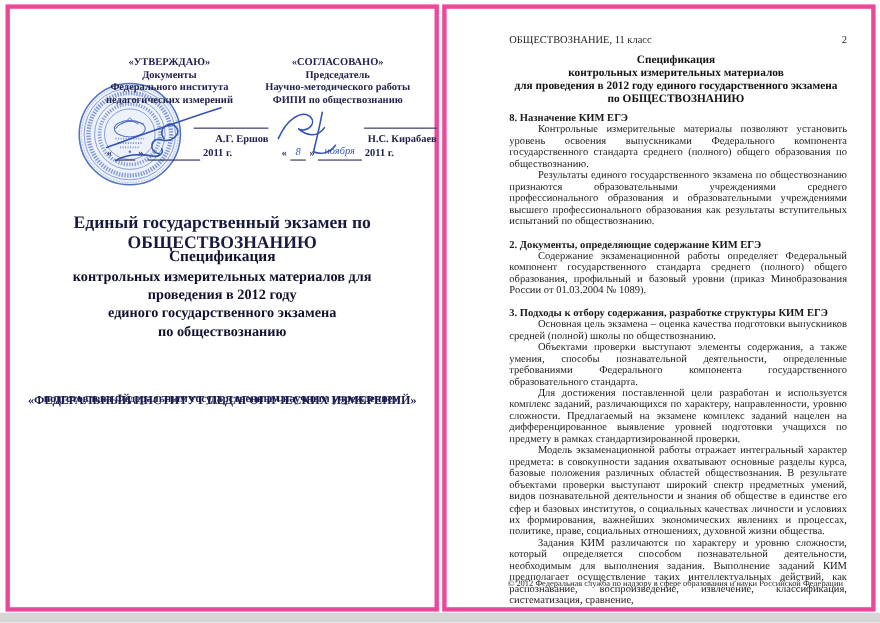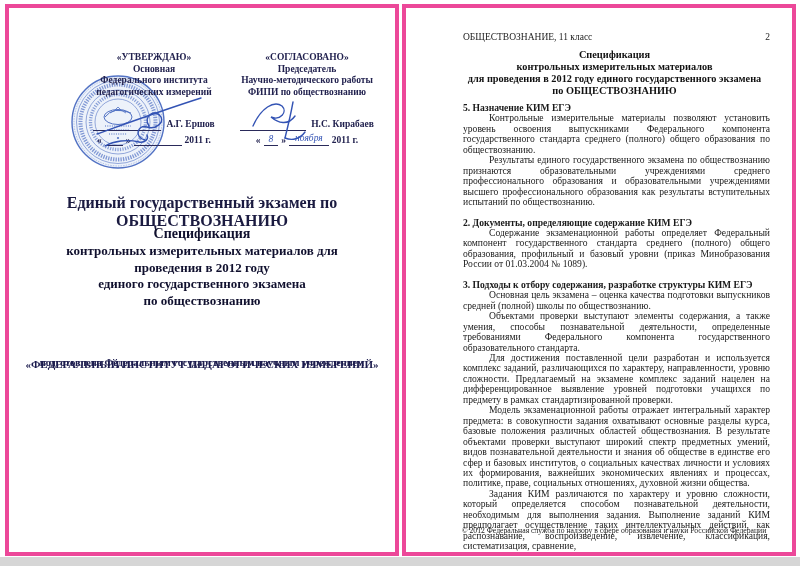--- a/index.html
+++ b/index.html
@@ -10,21 +10,21 @@
   .page{position:absolute;top:4px;height:552px;background:#fff;border:4px solid #ec4899;box-sizing:border-box;}
   #page-left{left:5px;width:394px;}
   #page-right{left:402px;width:394px;}
   .bottom-strip{position:absolute;top:557px;left:0;width:800px;height:9px;background:#d6d6d6;}
 
   
   .approve-col{position:absolute;width:180px;text-align:center;font-weight:bold;
     font-size:9.5px;line-height:11.5px;color:#22224f;}
   .col-utv{left:55px;top:44px;}
   .col-sog{left:208px;top:44px;}
-  .sig-row{display:flex;justify-content:center;align-items:center;gap:5px;margin-top:21px;height:12px;}
+  .sig-row{display:flex;justify-content:center;align-items:flex-end;gap:5px;margin-top:21px;height:12px;flex-direction:column;}
   .date-row{display:flex;justify-content:center;align-items:flex-end;gap:3px;margin-top:3px;height:12px;}
   .blank{display:inline-block;border-bottom:1px solid #2a2a5a;height:10px;}
   .hand{font-style:italic;color:#3353b4;font-weight:normal;}
   .month-blank{border-bottom:1px solid #2a2a5a;padding:0 6px;height:12px;display:inline-block;}
   .exam-line{position:absolute;top:186px;left:0;width:100%;text-align:center;
     font-weight:bold;font-size:16px;color:#1a1a40;}
   .main-title{position:absolute;top:218px;left:0;width:100%;text-align:center;
     font-weight:bold;font-size:13px;line-height:16.8px;color:#10102e;}
   .prepared-line{position:absolute;top:349px;left:0;width:100%;text-align:center;
     font-weight:bold;font-size:10.3px;color:#1c1c4e;}
@@ -65,21 +65,21 @@
       <path d="M37 45 q8 -11 26 -4" stroke-width="1"></path>
       <path d="M42 41 q8 -6 16 0" stroke-width="0.8"></path>
       <path d="M46 39 l4 -4 l4 4" stroke-width="0.8"></path>
       <path d="M37 54 h26 M39 58 h22 M41 62 h18" stroke-width="1.6" stroke-dasharray="1 1.3" opacity="0.7"></path>
       <circle cx="50" cy="66" r="1.1" fill="#5272c4" stroke="none"></circle>
     </g>
   </svg>
 
   <div class="approve-col col-utv">
     <div>«УТВЕРЖДАЮ»</div>
-    <div>Основная</div>
+    <div>Документы</div>
     <div>Федерального института</div>
     <div>педагогических измерений</div>
     <div class="sig-row">
       <span class="blank" style="width:68px"></span>
       <span>А.Г. Ершов</span>
     </div>
     <div class="date-row">
       <span>«</span>
       <span class="blank" style="width:18px"></span>
       <span>»</span>
@@ -140,21 +140,21 @@
   </div>
 
   <div class="rp-title">
     <div>Спецификация</div>
     <div>контрольных измерительных материалов</div>
     <div>для проведения в 2012 году единого государственного экзамена</div>
     <div>по ОБЩЕСТВОЗНАНИЮ</div>
   </div>
 
   <div class="rp-body">
-    <h3>5. Назначение КИМ ЕГЭ</h3>
+    <h3>8. Назначение КИМ ЕГЭ</h3>
     <p>Контрольные измерительные материалы позволяют установить уровень освоения выпускниками Федерального компонента государственного стандарта среднего (полного) общего образования по обществознанию.</p>
     <p>Результаты единого государственного экзамена по обществознанию признаются образовательными учреждениями среднего профессионального образования и образовательными учреждениями высшего профессионального образования как результаты вступительных испытаний по обществознанию.</p>
 
     <h3 class="gap">2. Документы, определяющие содержание КИМ ЕГЭ</h3>
     <p>Содержание экзаменационной работы определяет Федеральный компонент государственного стандарта среднего (полного) общего образования, профильный и базовый уровни (приказ Минобразования России от 01.03.2004  № 1089).</p>
 
     <h3 class="gap">3. Подходы к отбору содержания, разработке структуры КИМ ЕГЭ</h3>
     <p>Основная цель экзамена – оценка качества подготовки выпускников средней (полной) школы по обществознанию.</p>
     <p>Объектами проверки выступают элементы содержания, а также умения, способы познавательной деятельности, определенные требованиями Федерального компонента государственного образовательного стандарта.</p>
     <p>Для достижения поставленной цели разработан и используется комплекс заданий, различающихся по характеру, направленности, уровню сложности. Предлагаемый на экзамене комплекс заданий нацелен на дифференцированное выявление уровней подготовки учащихся по предмету в рамках стандартизированной проверки.</p>

